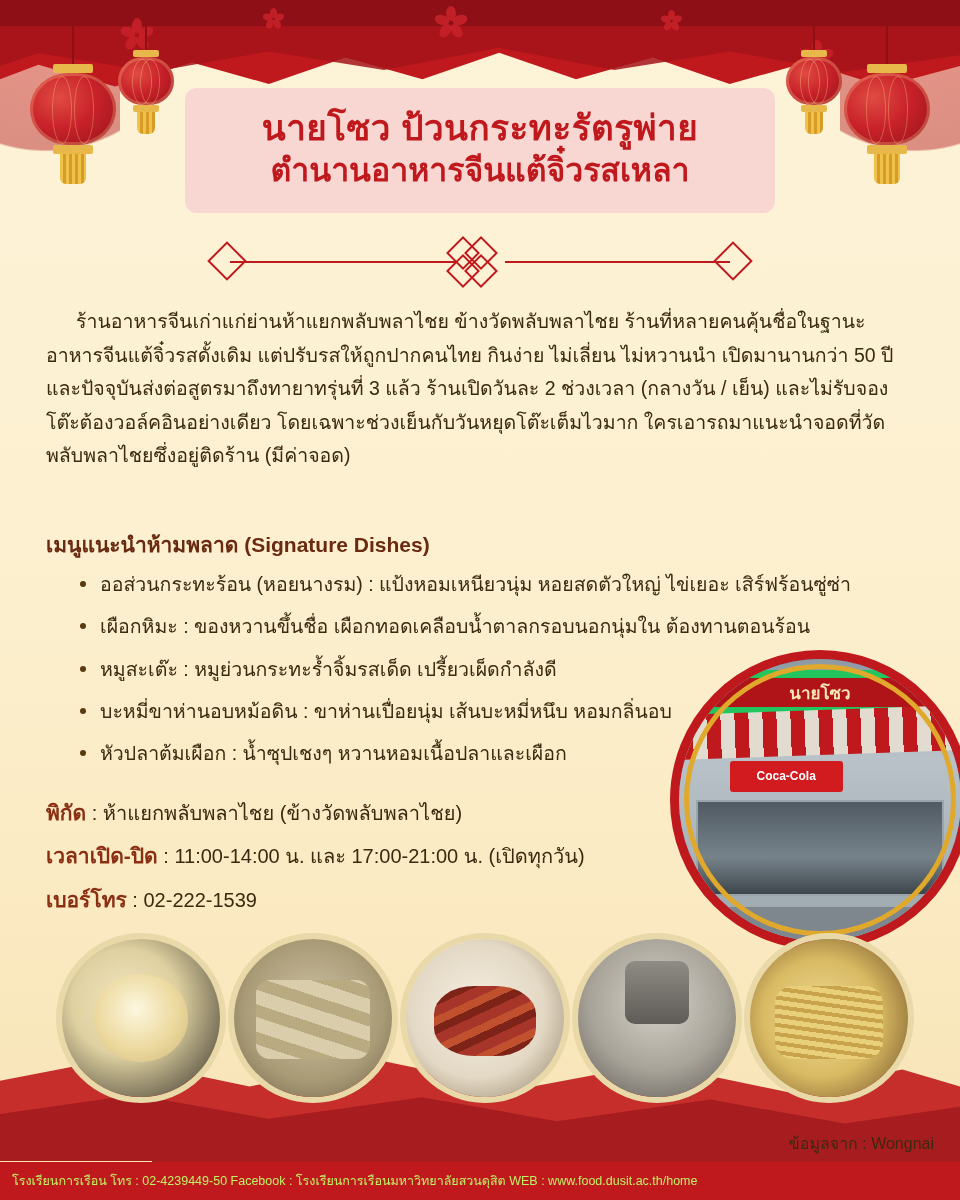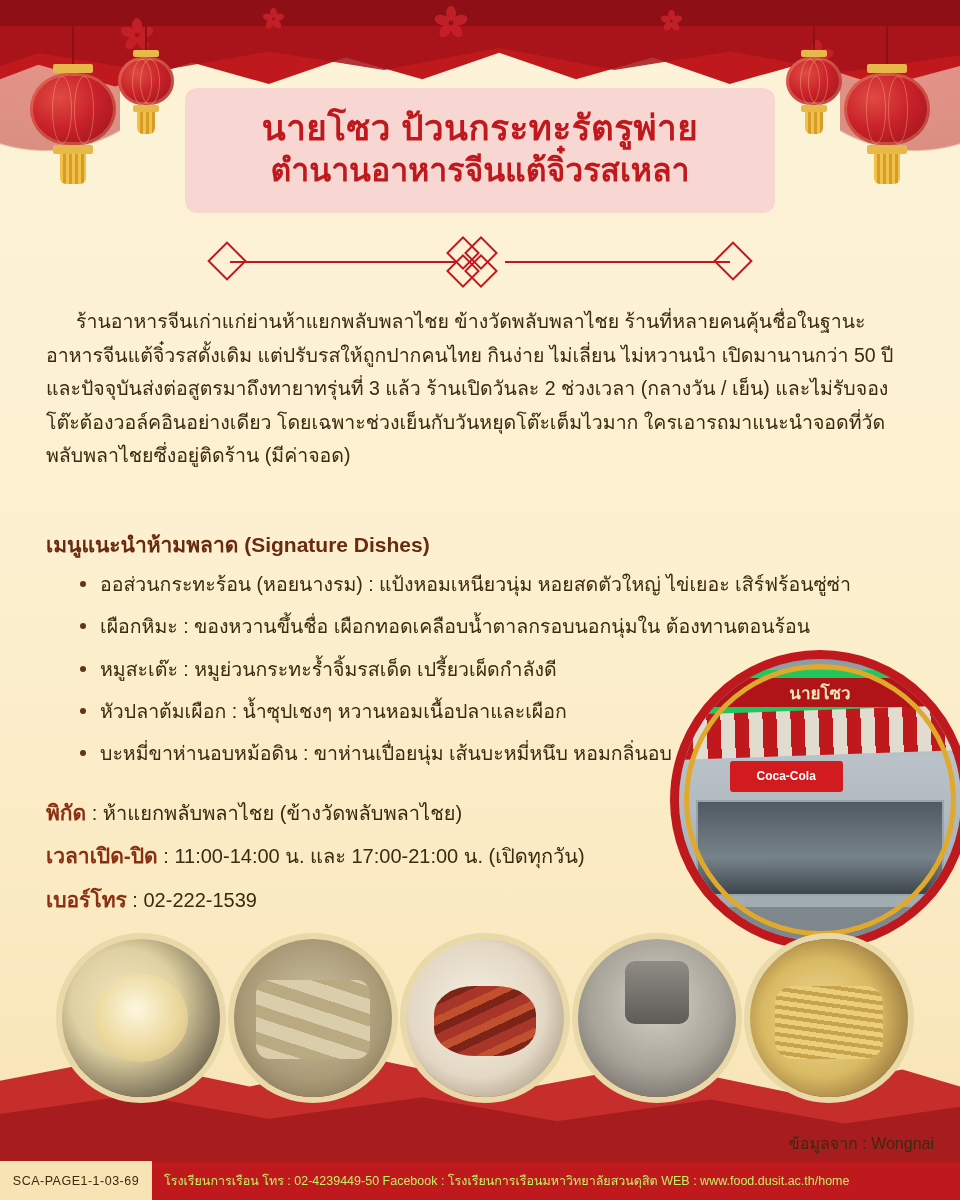--- a/index.html
+++ b/index.html
@@ -328,22 +328,22 @@
   </svg>
 
   <p class="body-text">ร้านอาหารจีนเก่าแก่ย่านห้าแยกพลับพลาไชย ข้างวัดพลับพลาไชย ร้านที่หลายคนคุ้นชื่อในฐานะอาหารจีนแต้จิ๋วรสดั้งเดิม แต่ปรับรสให้ถูกปากคนไทย กินง่าย ไม่เลี่ยน ไม่หวานนำ เปิดมานานกว่า 50 ปี และปัจจุบันส่งต่อสูตรมาถึงทายาทรุ่นที่ 3 แล้ว ร้านเปิดวันละ 2 ช่วงเวลา (กลางวัน / เย็น) และไม่รับจองโต๊ะต้องวอล์คอินอย่างเดียว โดยเฉพาะช่วงเย็นกับวันหยุดโต๊ะเต็มไวมาก ใครเอารถมาแนะนำจอดที่วัดพลับพลาไชยซึ่งอยู่ติดร้าน (มีค่าจอด)</p>
 
   <h2 class="section-head">เมนูแนะนำห้ามพลาด (Signature Dishes)</h2>
 
   <ul class="dish-list">
     <li>ออส่วนกระทะร้อน (หอยนางรม) : แป้งหอมเหนียวนุ่ม หอยสดตัวใหญ่ ไข่เยอะ เสิร์ฟร้อนซู่ซ่า</li>
     <li>เผือกหิมะ : ของหวานขึ้นชื่อ เผือกทอดเคลือบน้ำตาลกรอบนอกนุ่มใน ต้องทานตอนร้อน</li>
     <li>หมูสะเต๊ะ : หมูย่วนกระทะร้ำจิ้มรสเด็ด เปรี้ยวเผ็ดกำลังดี</li>
+    <li>บะหมี่ขาห่านอบหม้อดิน : ขาห่านเปื่อยนุ่ม เส้นบะหมี่หนึบ หอมกลิ่นอบ</li>
     <li>หัวปลาต้มเผือก : น้ำซุปเชงๆ หวานหอมเนื้อปลาและเผือก</li>
-    <li>บะหมี่ขาห่านอบหม้อดิน : ขาห่านเปื่อยนุ่ม เส้นบะหมี่หนึบ หอมกลิ่นอบ</li>
   </ul>
 
   <div class="info-block">
     <div class="info-row">
       <b>พิกัด</b><span> : ห้าแยกพลับพลาไชย (ข้างวัดพลับพลาไชย)</span>
     </div>
     <div class="info-row">
       <b>เวลาเปิด-ปิด</b><span> : 11:00-14:00 น. และ 17:00-21:00 น. (เปิดทุกวัน)</span>
     </div>
     <div class="info-row">
@@ -379,17 +379,16 @@
       </div>
     <div class="food" id="food-4">
         <div class="layer f4"></div>
       </div>
   </div>
 
   <div class="credit">ข้อมูลจาก : Wongnai</div>
 
   <div class="yellow-strip"></div>
   <div class="footer">
-    <div class="code">SCA-PAGE1-1-03-69</div>
     <div class="info">โรงเรียนการเรือน โทร : 02-4239449-50 Facebook : โรงเรียนการเรือนมหาวิทยาลัยสวนดุสิต WEB : www.food.dusit.ac.th/home</div>
   </div>
 
 </div>
 
 </body></html>

